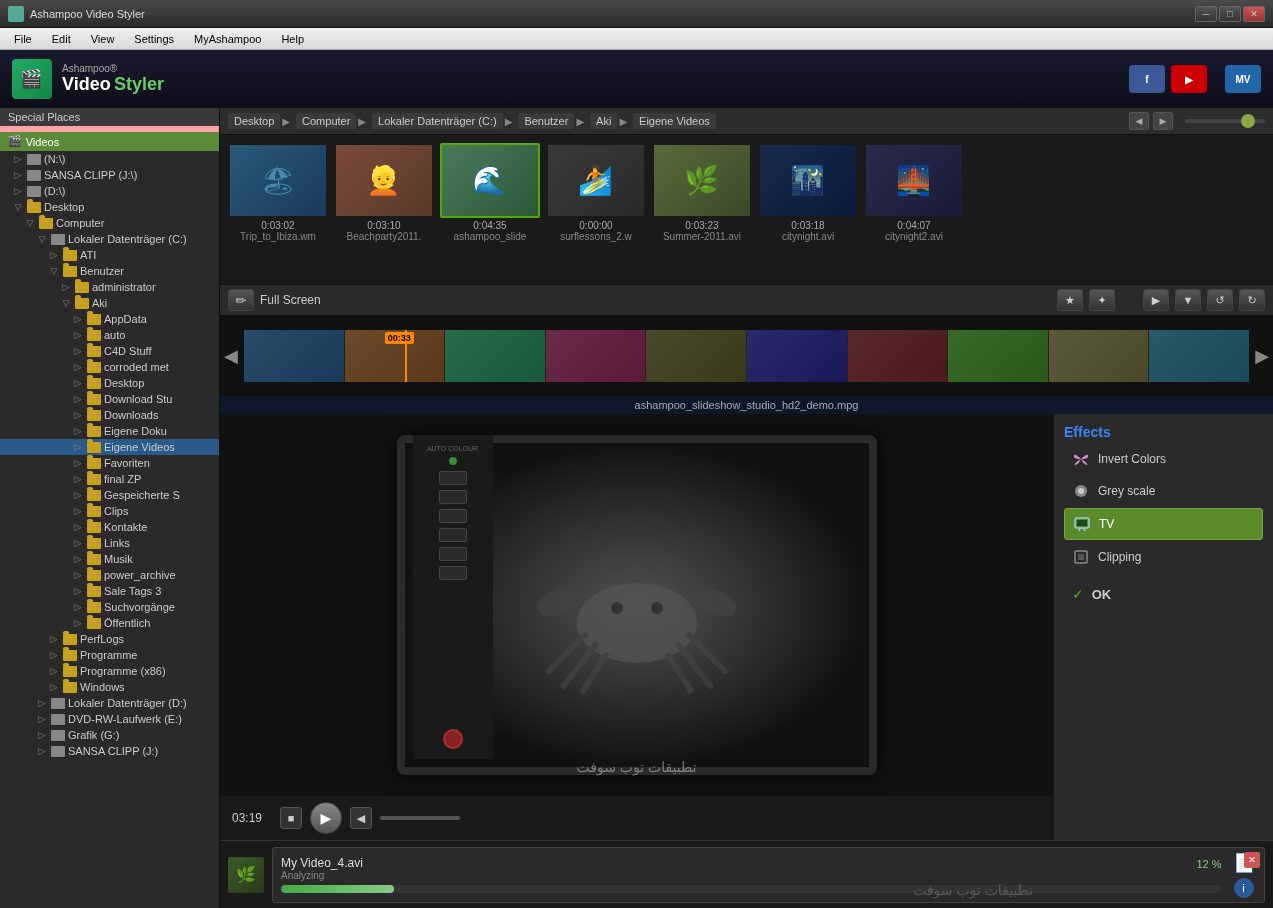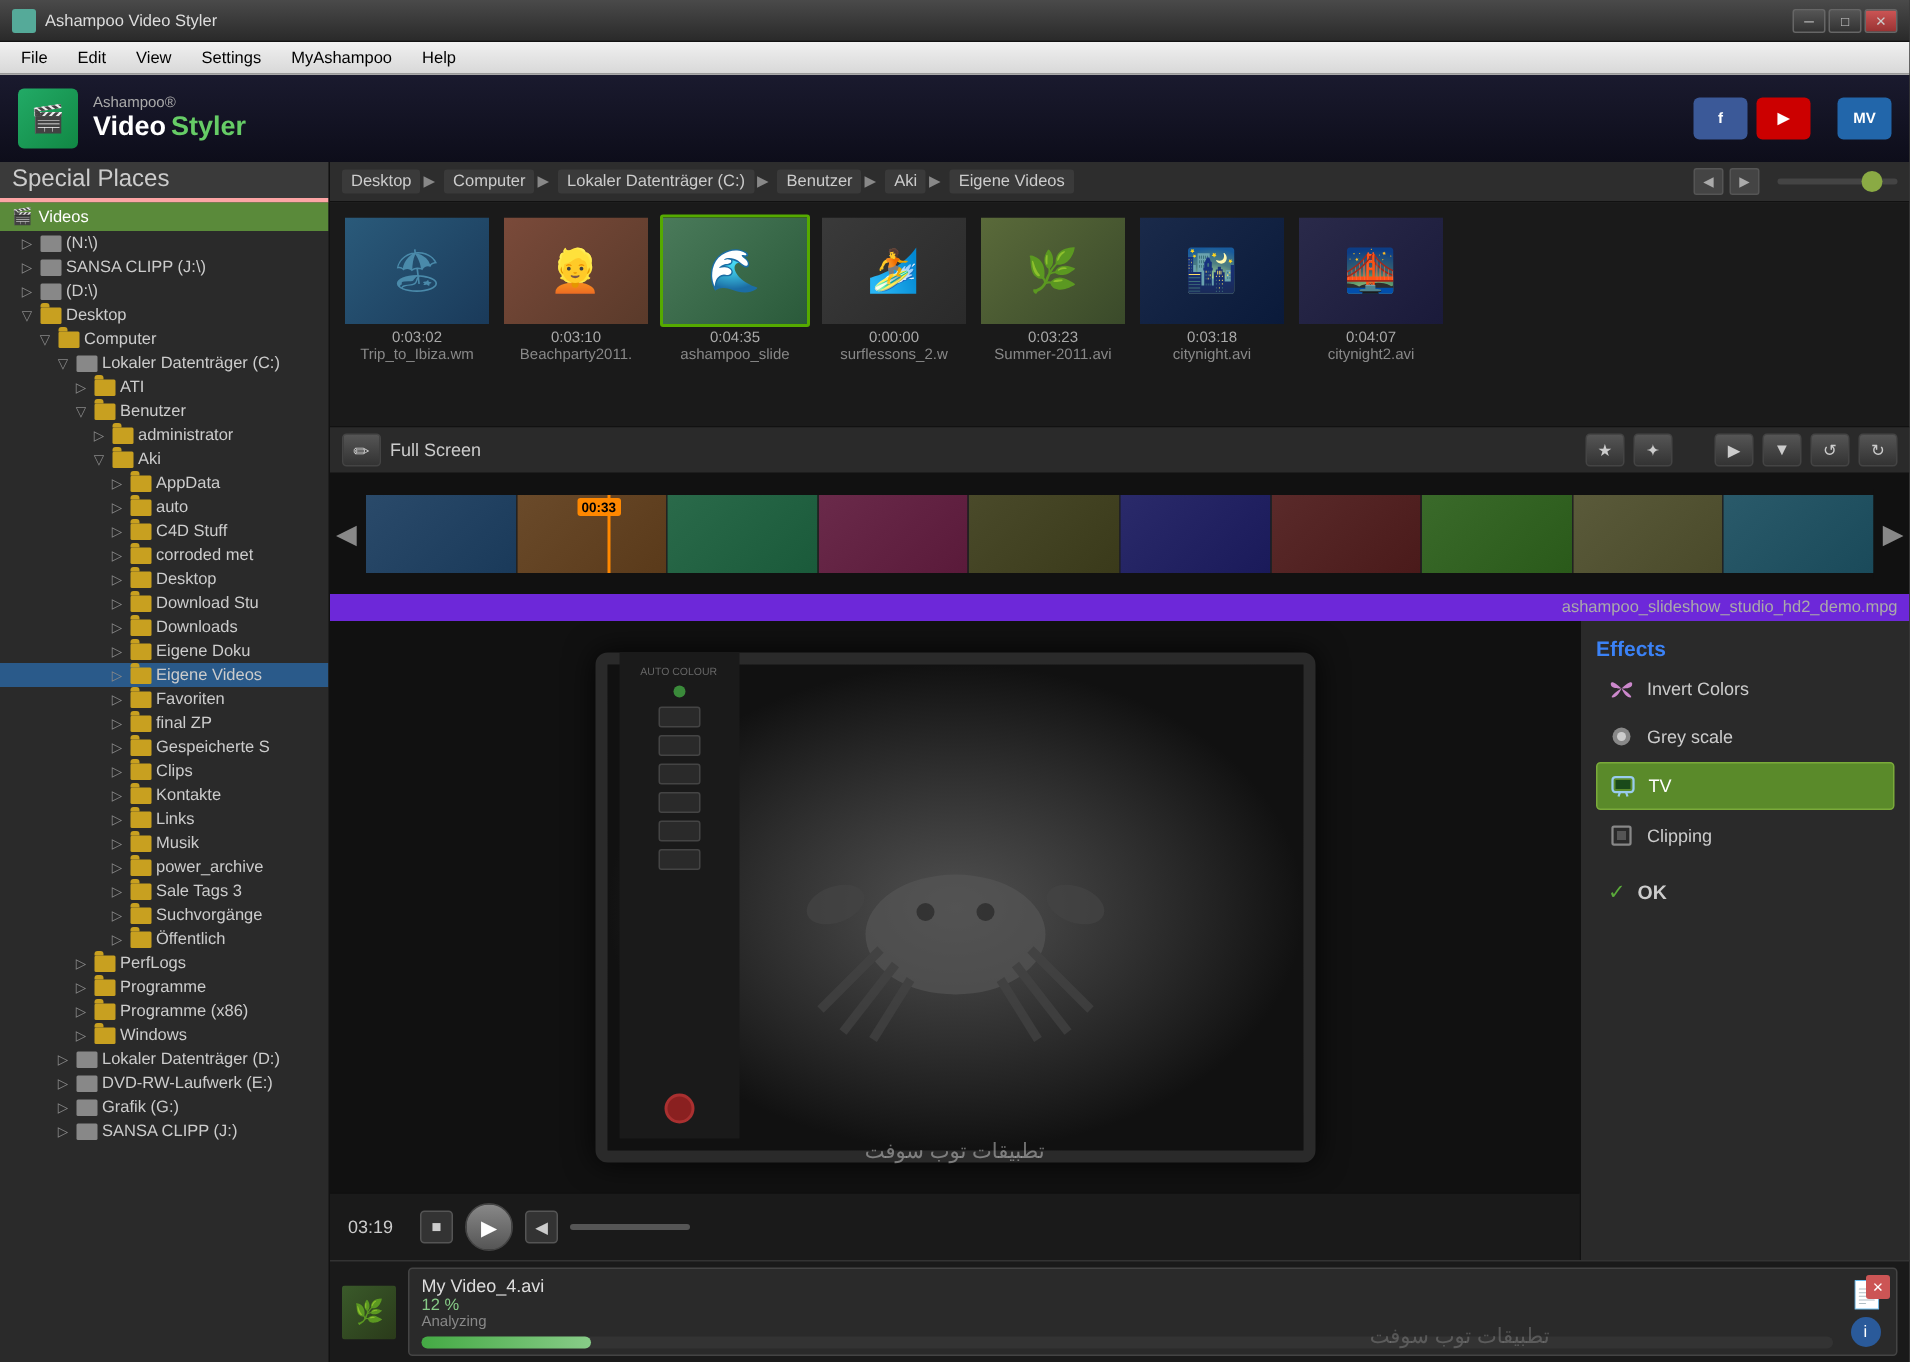--- a/index.html
+++ b/index.html
@@ -29,21 +29,21 @@
     #header .social-btn { width: 36px; height: 28px; border-radius: 4px; display: flex; align-items: center; justify-content: center; font-size: 10px; font-weight: bold; color: #fff; cursor: pointer; }
     #header .fb { background: #3b5998; }
     #header .yt { background: #cc0000; }
     #header .mv { background: #2266aa; margin-left: 12px; }
 
     
     #main { display: flex; height: calc(908px - 28px - 22px - 58px); }
 
     
     #sidebar { width: 220px; background: #2a2a2a; border-right: 1px solid #111; display: flex; flex-direction: column; overflow: hidden; }
-    #sidebar .special-places-tab { background: #3a3a3a; padding: 3px 8px; font-size: 16px; color: #ccc; border-bottom: 3px solid #fca5a5; cursor: pointer; }
+    #sidebar .special-places-tab { background: #3a3a3a; padding: 3px 8px; font-size: 11px; color: #ccc; border-bottom: 6px solid #fca5a5; cursor: pointer; }
     #sidebar .videos-tab { background: #5a8a3a; padding: 3px 8px; font-size: 11px; color: #fff; display: flex; align-items: center; gap: 4px; }
     .tree-item { display: flex; align-items: center; padding: 2px 4px; cursor: pointer; white-space: nowrap; }
     .tree-item.selected { background: #2a5a8a; }
     .tree-item .expander { width: 12px; height: 12px; display: flex; align-items: center; justify-content: center; font-size: 9px; color: #888; flex-shrink: 0; }
     .tree-item .folder-icon { width: 14px; height: 11px; background: #c8a020; border-radius: 1px; margin: 0 3px; flex-shrink: 0; position: relative; }
     .tree-item .folder-icon::before { content: ''; position: absolute; top: -3px; left: 0; width: 6px; height: 3px; background: #c8a020; border-radius: 2px 2px 0 0; }
     .tree-item .drive-icon { width: 14px; height: 11px; background: #888; border-radius: 1px; margin: 0 3px; flex-shrink: 0; }
     .tree-item .label { font-size: 11px; color: #ccc; }
 
     
@@ -67,21 +67,21 @@
     .thumb-item .thumb-name { font-size: 10px; color: #888; max-width: 100px; overflow: hidden; text-overflow: ellipsis; white-space: nowrap; }
     #timeline-toolbar { display: flex; align-items: center; padding: 4px 8px; gap: 6px; background: #2a2a2a; border-bottom: 1px solid #111; }
     #timeline-toolbar .tl-btn { width: 26px; height: 22px; background: linear-gradient(to bottom, #555, #333); border: 1px solid #444; border-radius: 3px; display: flex; align-items: center; justify-content: center; font-size: 11px; color: #ccc; cursor: pointer; }
     #timeline-toolbar .tl-label { font-size: 12px; color: #ccc; }
     #timeline-strip { height: 80px; background: #111; display: flex; align-items: center; overflow: hidden; position: relative; padding: 0 24px; }
     #timeline-strip .tl-arrow { position: absolute; font-size: 18px; color: #888; cursor: pointer; z-index: 2; }
     #timeline-strip .tl-arrow.left { left: 4px; }
     #timeline-strip .tl-arrow.right { right: 4px; }
     .time-marker { position: absolute; top: 0; left: 150px; width: 2px; height: 100%; background: #f80; z-index: 3; }
     .time-badge { position: absolute; top: 2px; left: 140px; background: #f80; color: #000; font-size: 9px; padding: 1px 3px; border-radius: 2px; z-index: 4; font-weight: bold; }
-    #filename-bar { background: #6d28d9; padding: 3px 8px; font-size: 11px; color: #aaa; text-align: right; }
+    #filename-bar { background: #0f172a; padding: 3px 8px; font-size: 11px; color: #aaa; text-align: center; }
 
     
     #preview-effects { display: flex; flex: 1; overflow: hidden; }
     #preview { flex: 1; background: #0a0a0a; position: relative; display: flex; flex-direction: column; }
     #preview-video { flex: 1; background: #111; display: flex; align-items: center; justify-content: center; position: relative; overflow: hidden; }
     #preview-controls { background: #1a1a1a; padding: 6px 12px; display: flex; align-items: center; gap: 8px; border-top: 1px solid #111; }
     #preview-controls .time-display { font-size: 12px; color: #ccc; min-width: 40px; }
     #preview-controls .ctrl-btn { width: 22px; height: 22px; background: #333; border: 1px solid #555; border-radius: 3px; display: flex; align-items: center; justify-content: center; font-size: 11px; color: #ccc; cursor: pointer; }
     #preview-controls .play-btn { width: 32px; height: 32px; background: linear-gradient(to bottom, #888, #555); border: 1px solid #444; border-radius: 50%; display: flex; align-items: center; justify-content: center; font-size: 14px; color: #fff; cursor: pointer; }
     #preview-controls .vol-slider { width: 60px; height: 4px; background: #555; border-radius: 2px; }
@@ -640,21 +640,21 @@
       </div>
     </div>
 
     <div id="status-bar">
       <div style="width:36px;height:36px;background:#2a3a2a;border-radius:2px;overflow:hidden;flex-shrink:0;">
         <div style="width:100%;height:100%;background:linear-gradient(135deg,#3a5a2a,#2a3a1a);display:flex;align-items:center;justify-content:center;font-size:16px;">🌿</div>
       </div>
       <div class="progress-item">
         <div class="close-btn">✕</div>
         <div style="flex:1;">
-          <div style="display:flex;justify-content:space-between;align-items:flex-start;flex-direction:column;">
+          <div style="display:flex;justify-content:space-between;align-items:flex-end;">
             <span>My Video_4.avi</span>
             <span style="color:#8c8;font-size:11px;">12 %</span>
           </div>
           <span style="font-size:10px;color:#888;display:block;">Analyzing</span>
           <div class="prog-bar-outer">
             <div class="prog-bar-inner" style="width:12%;"></div>
           </div>
         </div>
         <div style="display:flex;flex-direction:column;gap:4px;margin-left:6px;">
           <div class="file-icon">📄</div>

